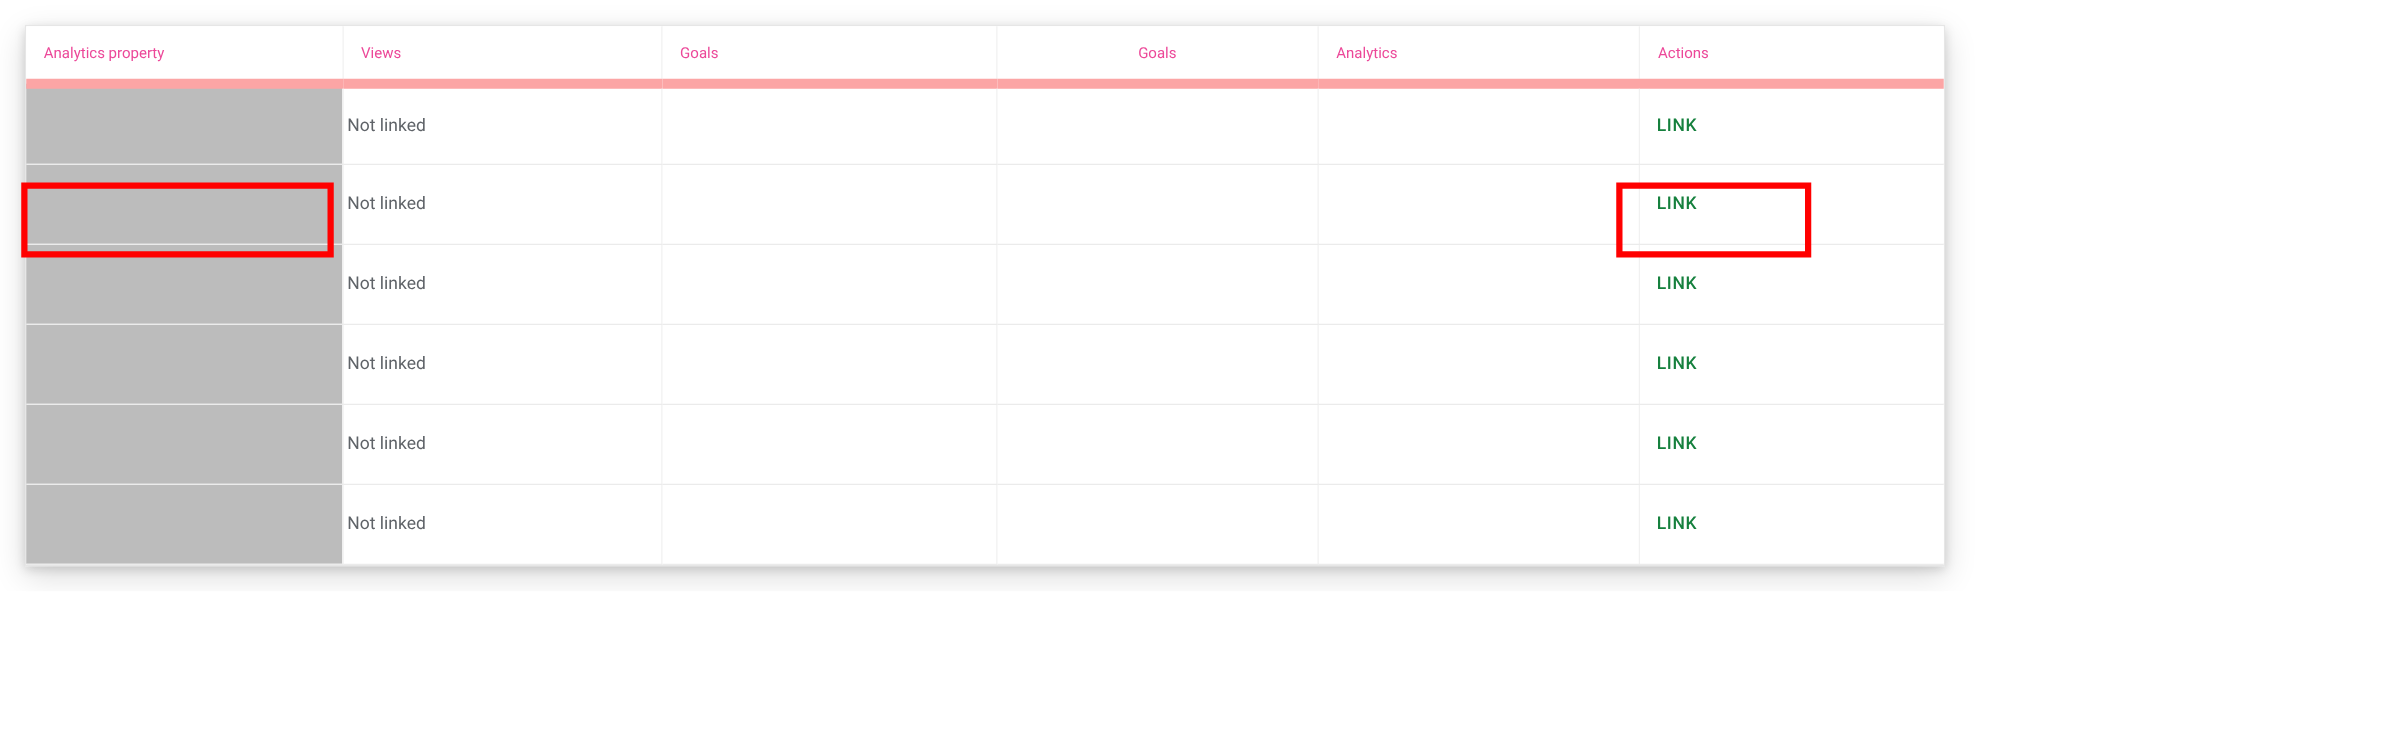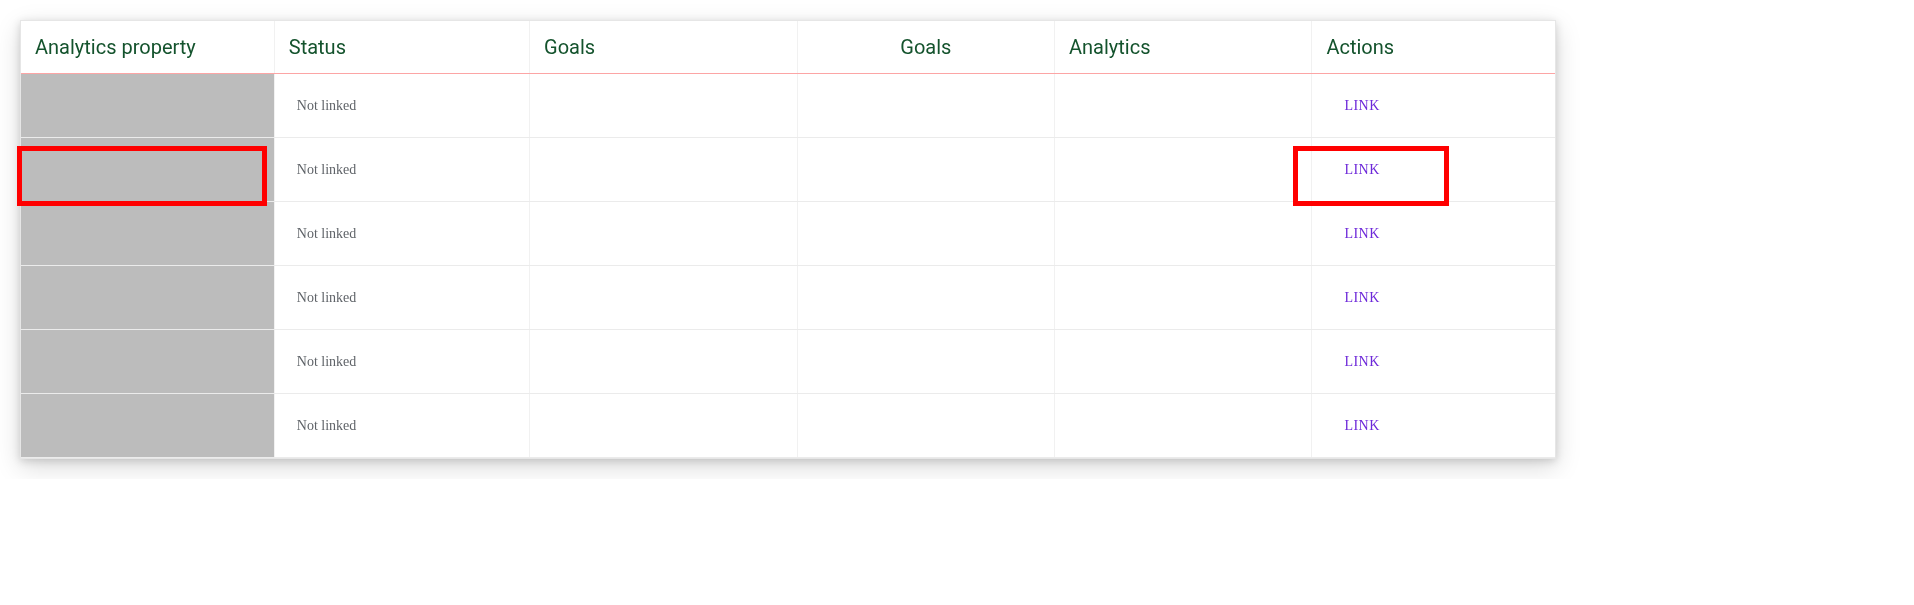--- a/index.html
+++ b/index.html
@@ -22,49 +22,48 @@
       border: 1px solid #e6e6e6;
     }
     table.analytics-table {
       width: 100%;
       border-collapse: collapse;
       table-layout: fixed;
     }
     thead th {
       text-align: left;
       font-weight: 400;
-      font-size: 20px;
-      color: #14532d;
+      font-size: 12px;
+      color: #ec4899;
       padding: 14px 14px;
-      border-bottom: 1px solid #fca5a5;
+      border-bottom: 8px solid #fca5a5;
       border-right: 1px solid #f1f1f1;
       background: #fff;
     }
     thead th:last-child {
       border-right: none;
     }
     tbody td {
       font-size: 14px;
       color: #5f6368;
-      padding: 0 22px;
+      padding: 0 3px;
       height: 64px;
       border-bottom: 1px solid #ebebeb;
       border-right: 1px solid #f1f1f1;
       vertical-align: middle;
       background: #fff;
-      font-family: Liberation Serif, serif;
     }
     tbody td:last-child {
       border-right: none;
     }
     tbody td.col-property {
       background: #bcbcbc;
     }
     .link-action {
-      color: #6d28d9;
+      color: #15803d;
       font-weight: 500;
       font-size: 14px;
       letter-spacing: 0.5px;
       padding-left: 10px;
       display: inline-block;
       cursor: pointer;
     }
     
     .col-property { width: 248px; }
     .col-status   { width: 250px; }
@@ -94,21 +93,21 @@
     }
   </style>
 </head>
 <body>
 
 <div class="table-wrapper">
   <table class="analytics-table">
     <thead>
       <tr>
         <th class="col-property">Analytics property</th>
-        <th class="col-status">Status</th>
+        <th class="col-status">Views</th>
         <th class="col-views">Goals</th>
         <th class="col-goals">Goals</th>
         <th class="col-aud">Analytics</th>
         <th class="col-actions">Actions</th>
       </tr>
     </thead>
     <tbody id="tbody">
         <tr>
           <td class="col-property"></td>
           <td class="col-status">Not linked</td>

